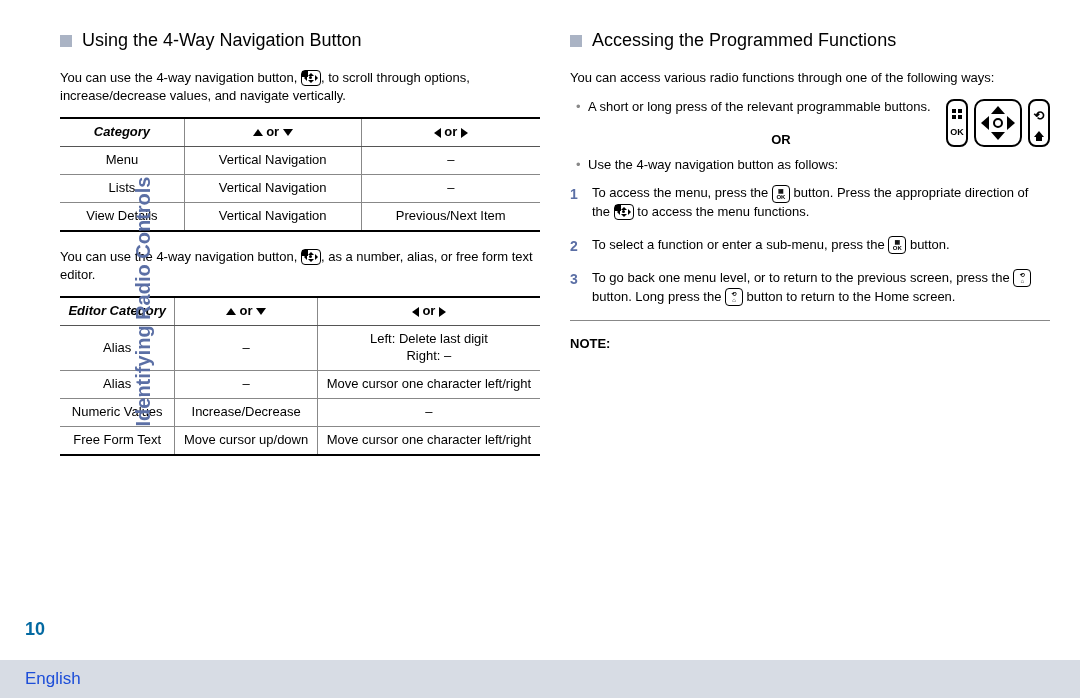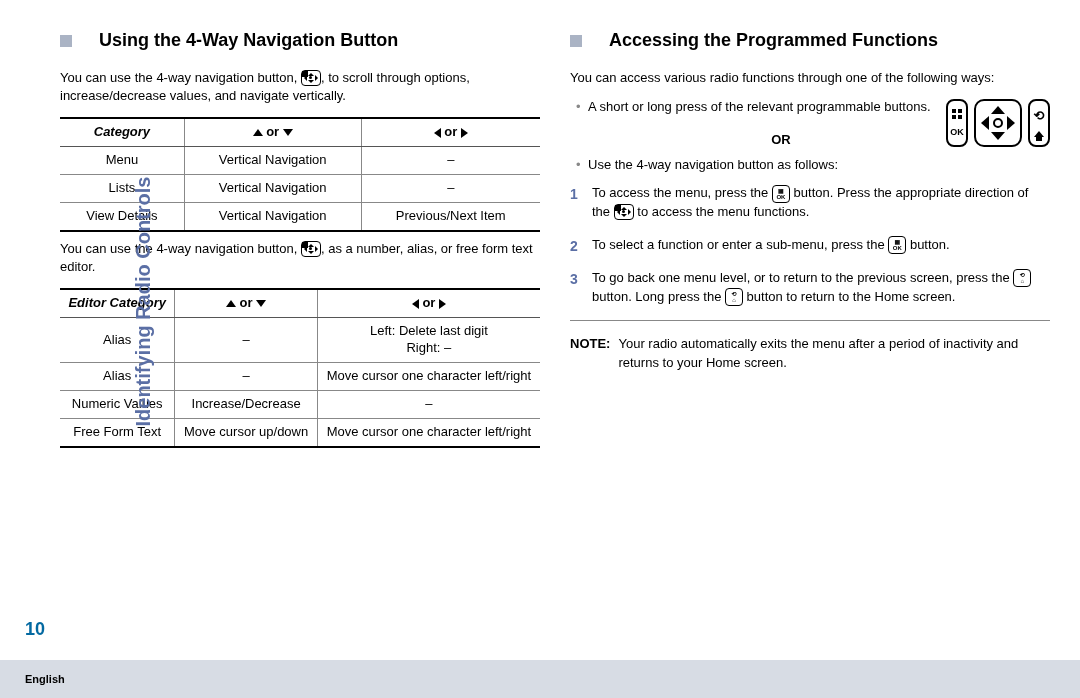--- a/index.html
+++ b/index.html
@@ -18,37 +18,37 @@
     display: flex;
     gap: 30px;
     padding: 30px 30px 30px 60px;
   }
   .col {
     flex: 1;
     min-width: 0;
   }
   .section-title {
     font-size: 18px;
-    font-weight: bold;
+    font-weight: normal;
     margin: 0 0 18px 0;
     display: flex;
     align-items: center;
-    gap: 27px;
+    gap: 10px;
   }
   .title-square {
     display: inline-block;
     width: 12px;
     height: 12px;
     background: #aab3c4;
   }
   p { margin: 0 0 12px 0; line-height: 1.4; }
   table {
     border-collapse: collapse;
     width: 100%;
-    margin: 10px 0 8px 0;
+    margin: 10px 0 16px 0;
   }
   th, td {
     border: 1px solid #888;
     border-left: none;
     border-right: none;
     padding: 5px 8px;
     text-align: center;
     font-weight: normal;
     vertical-align: middle;
     line-height: 1.3;
@@ -83,23 +83,23 @@
     left: 0;
     bottom: 0;
     width: 100%;
     height: 38px;
     background: #d7dce4;
     display: flex;
     align-items: center;
     padding-left: 25px;
   }
   .footer-text {
-    font-size: 11px;
-    font-weight: bold;
-    color: #000000;
+    font-size: 17px;
+    font-weight: normal;
+    color: #1d4ed8;
   }
   
   .nav-icon {
     display: inline-block;
     vertical-align: middle;
     width: 20px;
     height: 16px;
     border: 1.5px solid #000;
     border-radius: 4px;
     position: relative;
@@ -368,20 +368,19 @@
             <span>⌂</span>
           </span>
         <span> button to return to the Home screen.</span>
       </li>
     </ol>
 
     <div class="hr"></div>
 
     <div class="note">
       <span class="note-label">NOTE:</span>
-      <span>Your radio automatically exits the menu after a period of inactivity and returns to your Home screen.</span>
     </div>
   </div>
 </div>
 
 <div class="footer">
   <span class="footer-text">English</span>
 </div>
 
 </body></html>

